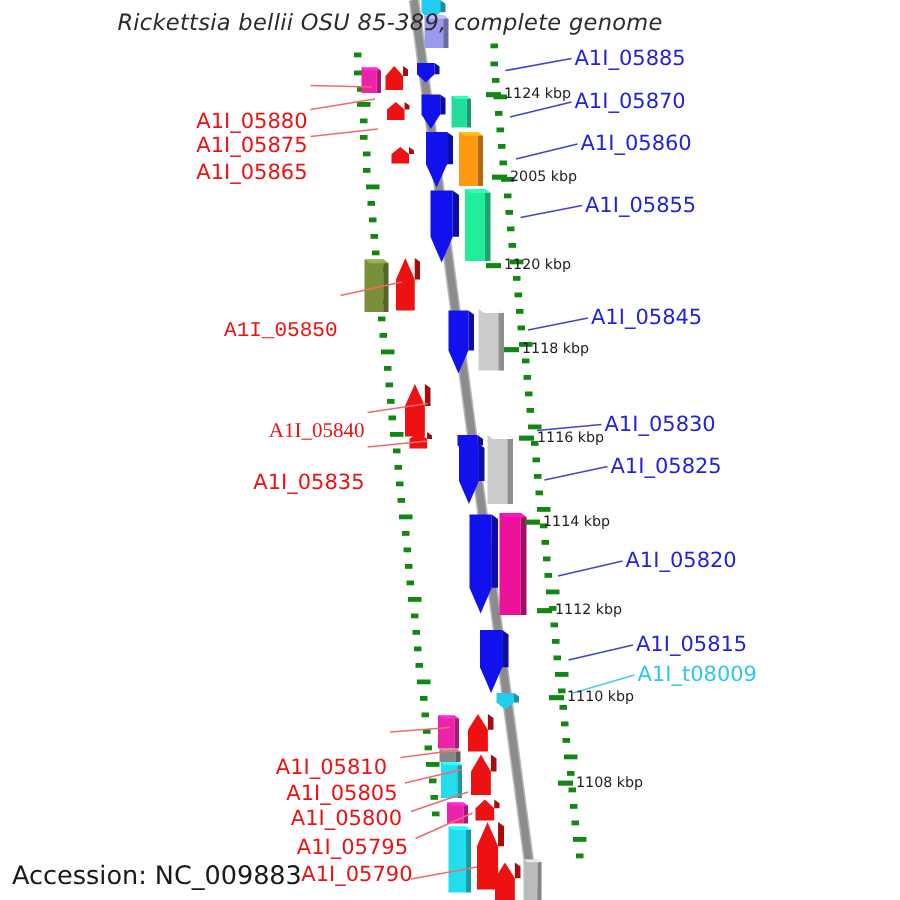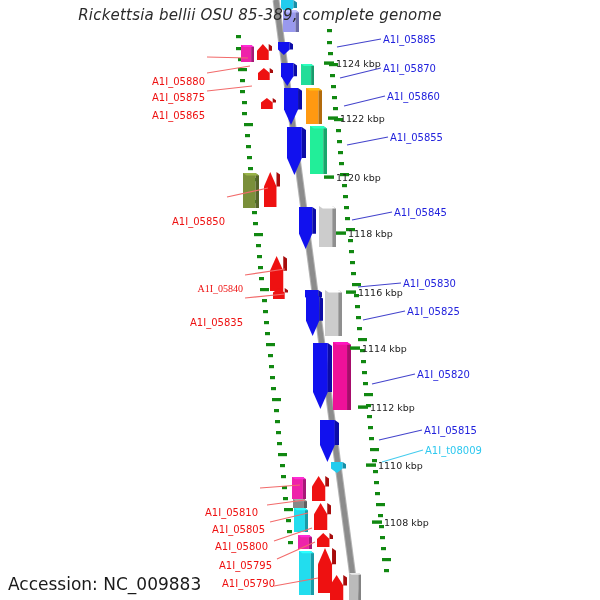--- a/index.html
+++ b/index.html
@@ -21,21 +21,21 @@
     font-style:italic;
     font-size:15px;
     color:#2b2b2b;
     letter-spacing:.2px;
     z-index:8;
     pointer-events:none;
   }
 
   .lbl{
     position:absolute;
-    font-size:10px;
+    font-size:14px;
     white-space:nowrap;
     z-index:7;
   }
   .lbl.red{color:#ee1111;margin-top:24px;}
   .lbl.blue{color:#2222dd;}
   .lbl.cyan{color:#2ec8ef;}
   .lbl.kbp{color:#222222;font-size:9.5px;}
   .lbl.right{transform:translateY(-50%);}
   .lbl.left{transform:translate(-100%,-50%);}
 
@@ -362,41 +362,41 @@
         <rect x="372" y="520.4" width="10" height="3.4" fill="#118811"></rect>
       </g>
   </svg>
 
   <div class="title">Rickettsia bellii OSU 85-389, complete genome</div>
 
   <div id="labels-layer">
       <div class="lbl red left" style="left: 205px; top: 57px;">A1I_05880</div>
       <div class="lbl red left" style="left: 205px; top: 73px;">A1I_05875</div>
       <div class="lbl red left" style="left: 205px; top: 91px;">A1I_05865</div>
-      <div class="lbl red left" style="left: 225px; top: 197px;">A1I_05850</div>
+      <div class="lbl red left" style="left: 225px; top: 197px; font-family: Liberation Mono, monospace;">A1I_05850</div>
       <div class="lbl red left" style="left: 243px; top: 264px; font-family: Liberation Serif, serif;">A1I_05840</div>
       <div class="lbl red left" style="left: 243px; top: 298px;">A1I_05835</div>
       <div class="lbl red left" style="left: 258px; top: 488px;">A1I_05810</div>
       <div class="lbl red left" style="left: 265px; top: 505px;">A1I_05805</div>
       <div class="lbl red left" style="left: 268px; top: 522px;">A1I_05800</div>
       <div class="lbl red left" style="left: 272px; top: 541px;">A1I_05795</div>
       <div class="lbl red left" style="left: 275px; top: 559px;">A1I_05790</div>
       <div class="lbl red left" style="left: 272px; top: 586px;">A1I_05785</div>
       <div class="lbl blue right" style="left: 383px; top: 39px;">A1I_05885</div>
       <div class="lbl blue right" style="left: 383px; top: 68px;">A1I_05870</div>
       <div class="lbl blue right" style="left: 387px; top: 96px;">A1I_05860</div>
       <div class="lbl blue right" style="left: 390px; top: 137px;">A1I_05855</div>
       <div class="lbl blue right" style="left: 394px; top: 212px;">A1I_05845</div>
       <div class="lbl blue right" style="left: 403px; top: 283px;">A1I_05830</div>
       <div class="lbl blue right" style="left: 407px; top: 311px;">A1I_05825</div>
       <div class="lbl blue right" style="left: 417px; top: 374px;">A1I_05820</div>
       <div class="lbl blue right" style="left: 424px; top: 430px;">A1I_05815</div>
       <div class="lbl cyan right" style="left: 425px; top: 450px;">A1I_t08009</div>
       <div class="lbl kbp right" style="left: 336px; top: 63px;">1124 kbp</div>
-      <div class="lbl kbp right" style="left: 340px; top: 118px;">1122 kbp</div>
+      <div class="lbl kbp right" style="left: 340px; top: 118px;">2005 kbp</div>
       <div class="lbl kbp right" style="left: 336px; top: 177px;">1120 kbp</div>
       <div class="lbl kbp right" style="left: 348px; top: 233px;">1118 kbp</div>
       <div class="lbl kbp right" style="left: 358px; top: 292px;">1116 kbp</div>
       <div class="lbl kbp right" style="left: 362px; top: 348px;">1114 kbp</div>
       <div class="lbl kbp right" style="left: 370px; top: 407px;">1112 kbp</div>
       <div class="lbl kbp right" style="left: 378px; top: 465px;">1110 kbp</div>
       <div class="lbl kbp right" style="left: 384px; top: 522px;">1108 kbp</div>
     </div>
 
   <div class="footer" id="accession">Accession: NC_009883</div>

